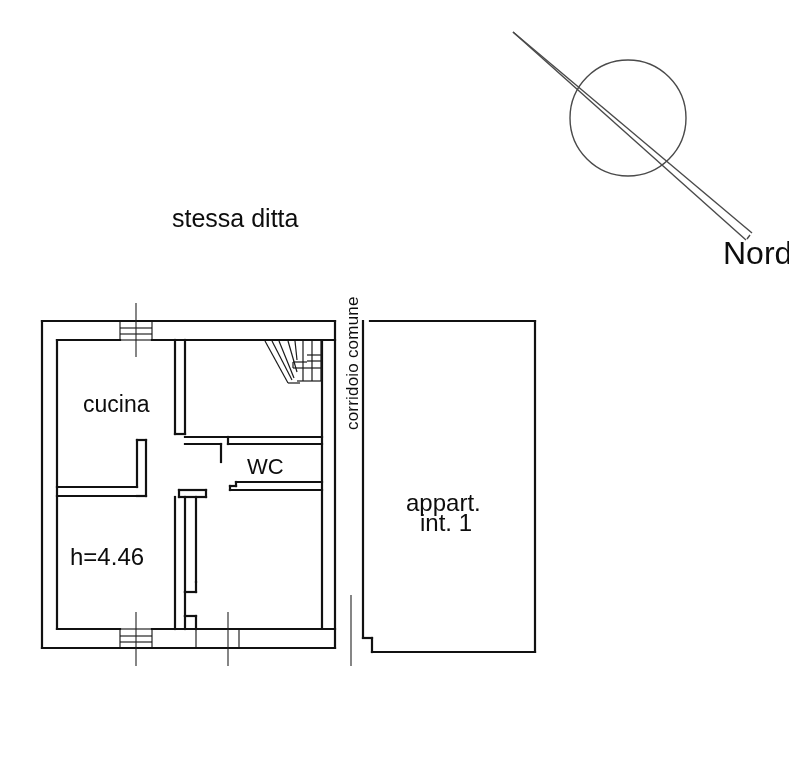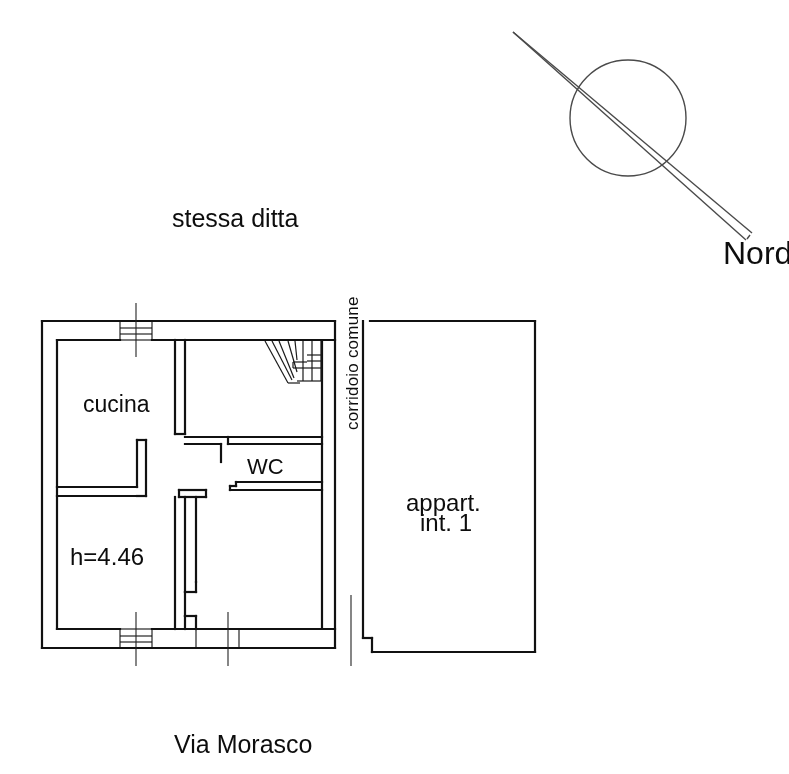--- a/index.html
+++ b/index.html
@@ -230,15 +230,14 @@
   <div class="txt t-h">h=4.46</div>
 
   <div class="txt t-wc">WC</div>
 
   <div class="txt t-corridoio">corridoio comune</div>
 
   <div class="txt t-appart1">appart.</div>
 
   <div class="txt t-appart2">int. 1</div>
 
-  <div class="txt t-via">Via Morasco</div>
 
 </div>
 
 </body></html>

